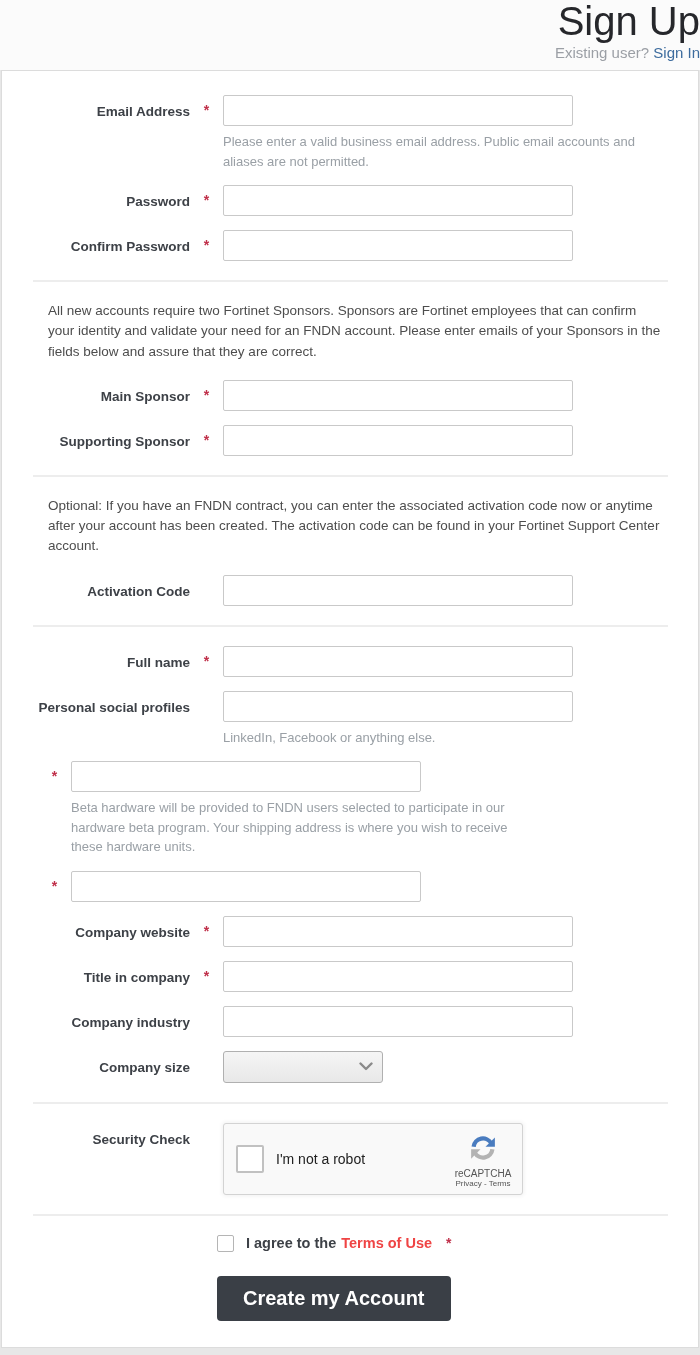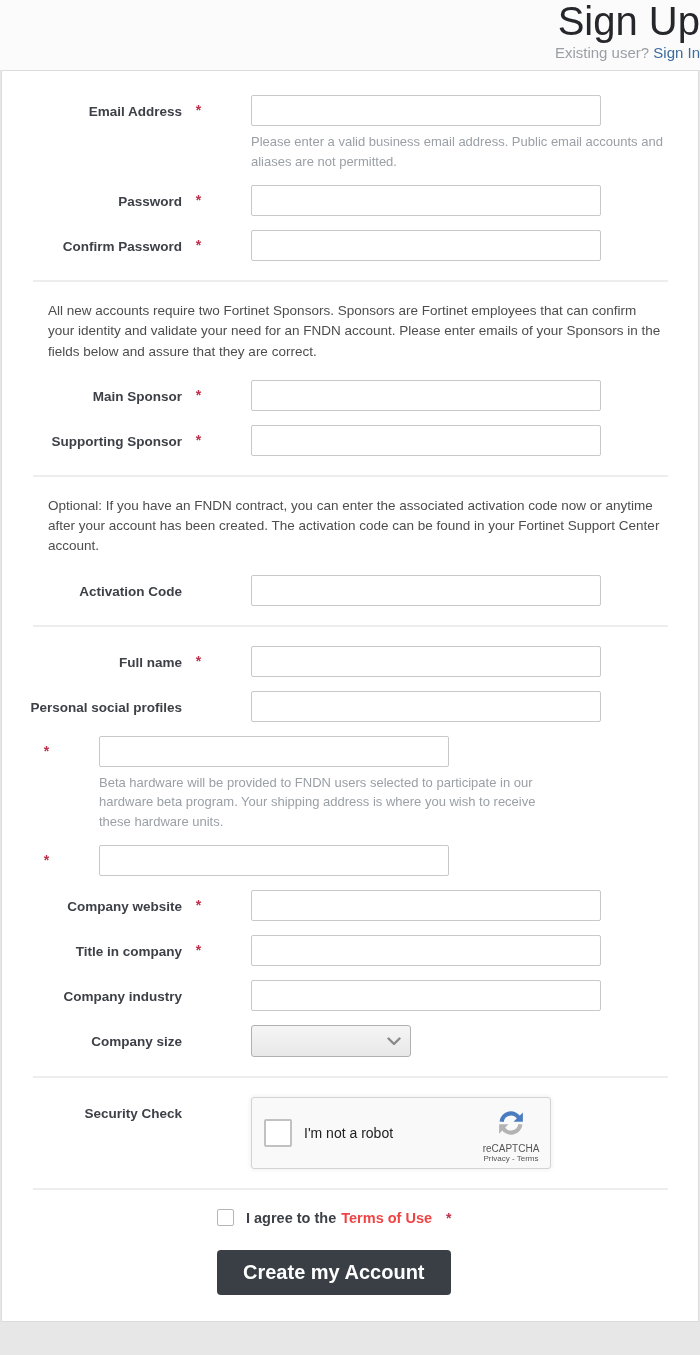--- a/index.html
+++ b/index.html
@@ -24,39 +24,39 @@
   }
   .subtitle { font-size: 15px; color: #9b9fa5; margin-top: 2px; }
   .subtitle a { color: #3d6c9e; text-decoration: none; }
   
   .card {
     background: #ffffff;
     border: 1px solid #dcdcdc;
     margin: 0 1px;
     padding: 24px 0 26px 0;
   }
-  .row { display: flex; align-items: flex-start; padding: 0 28px; margin-bottom: 14px; }
+  .row { display: flex; align-items: flex-start; padding: 0 36px; margin-bottom: 14px; }
   .lbl {
     flex: 0 0 152px;
     text-align: right;
     font-weight: 700;
     font-size: 13.5px;
     color: #3d4147;
     padding-top: 9px;
     line-height: 1.2;
   }
   .req {
     flex: 0 0 33px;
     text-align: center;
     color: #c0304a;
     font-weight: 700;
     font-size: 14px;
     padding-top: 7px;
   }
-  .ctrl { flex: 1 1 auto; margin-left: 36px; }
+  .ctrl { flex: 1 1 auto; }
   .txt {
     width: 350px;
     height: 31px;
     border: 1px solid #c9c9c9;
     border-radius: 2px;
     font-size: 14px;
     padding: 0 8px;
     background: #fff;
     outline: none;
   }
@@ -231,20 +231,21 @@
       <input class="txt" type="text" style="">
     </div>
   </div>
 
   
   <div class="row">
     <div class="lbl">Personal social profiles</div>
     <div class="req"></div>
     <div class="ctrl">
       <input class="txt" type="text" style="">
+      <p class="help">LinkedIn, Facebook or anything else.</p>
     </div>
   </div>
 
   
   <div class="row">
     <div class="req">*</div>
     <div class="ctrl">
       <input class="txt" type="text" style="">
       <p class="help">Beta hardware will be provided to FNDN users selected to participate in our hardware beta program. Your shipping address is where you wish to receive these hardware units.</p>
     </div>

